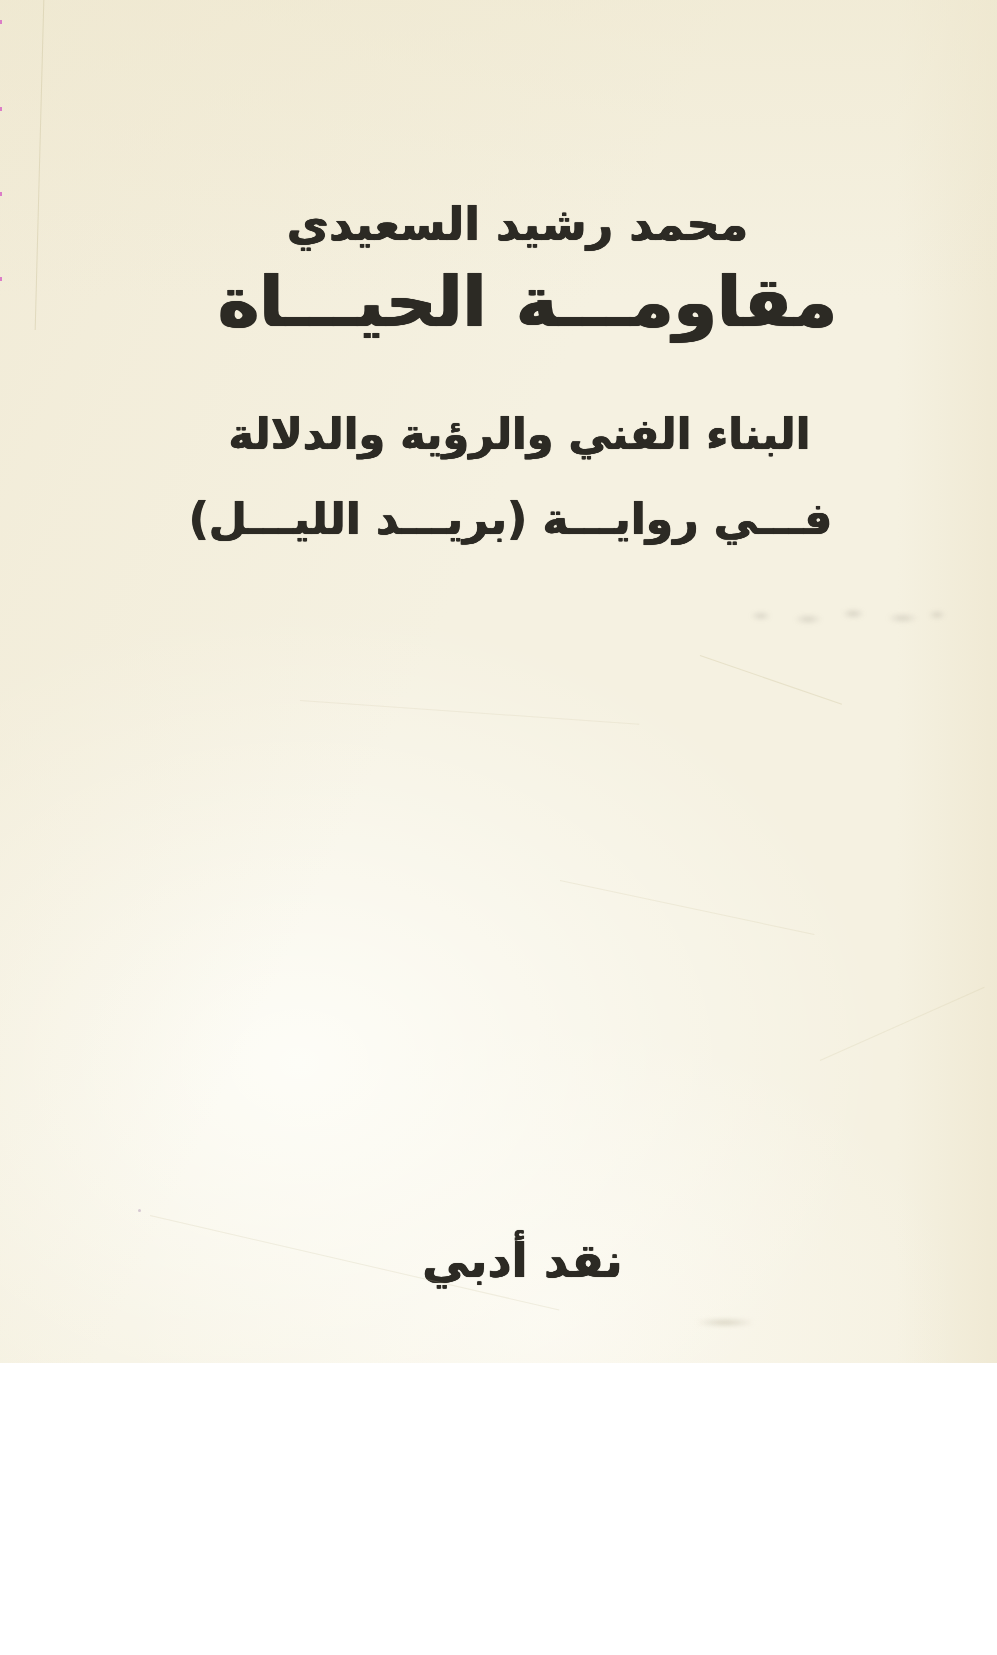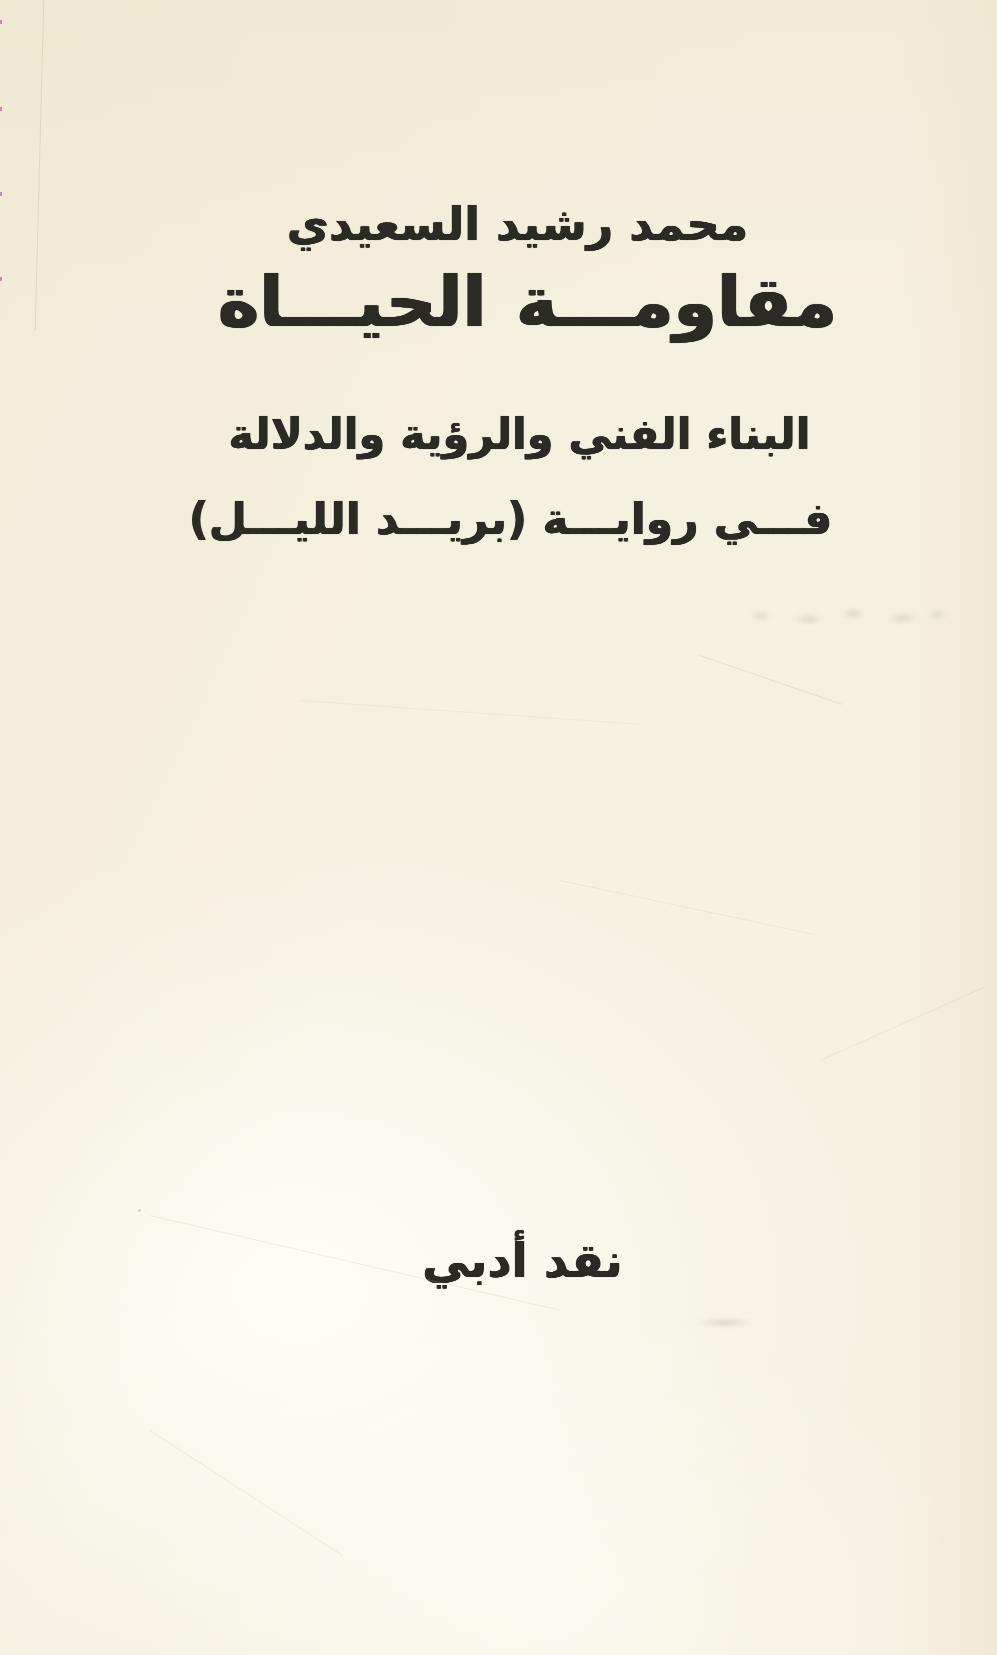--- a/index.html
+++ b/index.html
@@ -8,21 +8,21 @@
     width: 997px;
     height: 1655px;
     overflow: hidden;
     font-family: "DejaVu Sans", sans-serif;
   }
 
   
   .scan-page {
     position: relative;
     width: 997px;
-    height: 1655px;
+    height: 1363px;
     background-color: #f5f1e1;
     background-image:
       linear-gradient(to bottom, rgba(238,231,206,0.55) 0%, rgba(238,231,206,0) 22%),
       linear-gradient(to left,   rgba(233,224,196,0.45) 0%, rgba(233,224,196,0) 10%),
       linear-gradient(115deg,    rgba(240,233,211,0.75) 0%, rgba(240,233,211,0) 45%),
       radial-gradient(ellipse 900px 700px at 30% 78%, rgba(255,255,251,0.85) 0%, rgba(255,255,251,0) 65%),
       radial-gradient(ellipse 700px 500px at 55% 97%, rgba(252,250,242,0.8) 0%, rgba(252,250,242,0) 60%);
     overflow: hidden;
   }
 

